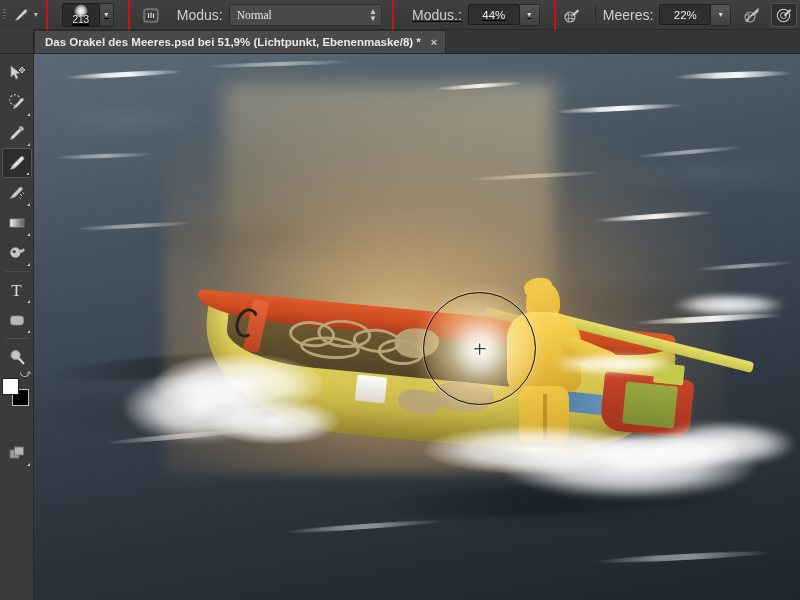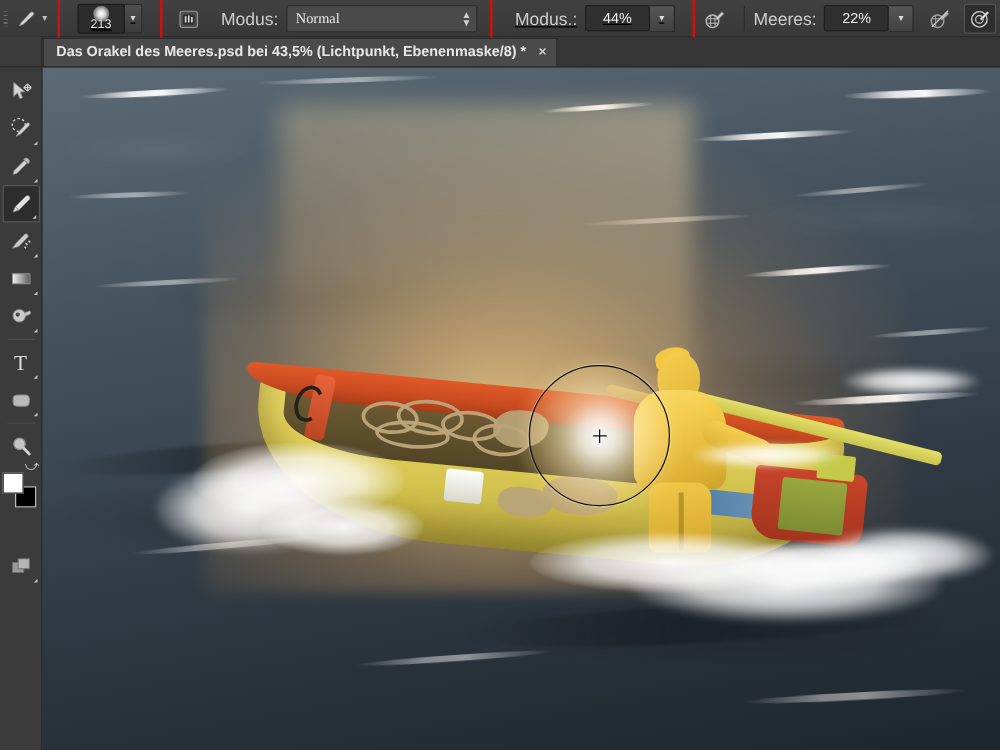--- a/index.html
+++ b/index.html
@@ -378,21 +378,21 @@
         <circle cx="8.5" cy="9.5" r="6.2" fill="none" stroke="#cfcfcf" stroke-width="1.1"></circle>
         <circle cx="8.5" cy="9.5" r="3" fill="none" stroke="#cfcfcf" stroke-width=".9"></circle>
         <path d="M9 9 L14.8 3.2 L16 4.4 L10.2 10.2 Z" fill="#e2e2e2" stroke="#9a9a9a" stroke-width=".6"></path>
       </svg>
     </div>
   </div>
 
   <div class="tabbar">
     <div class="tab-gutter"></div>
     <div class="doc-tab">
-      <span>Das Orakel des Meeres.psd bei 43,5%  (Lichtpunkt, Ebenenmaske/8) *</span>
+      <span>Das Orakel des Meeres.psd bei 51,9%  (Lichtpunkt, Ebenenmaske/8) *</span>
       <span class="tab-close">×</span>
     </div>
   </div>
 
   <div class="toolbar">
 
     <div class="tool">
       <svg width="20" height="20" viewBox="0 0 20 20">
         <path d="M4 3 L4 14 L7 11.4 L9 16 L11 15 L9.2 10.6 L13 10.4 Z" fill="#d2d2d2" stroke="#8c8c8c" stroke-width=".7"></path>
         <path d="M15 4 v6 M12 7 h6 M15 4 l-1.4 1.6 M15 4 l1.4 1.6 M15 10 l-1.4-1.6 M15 10 l1.4-1.6

